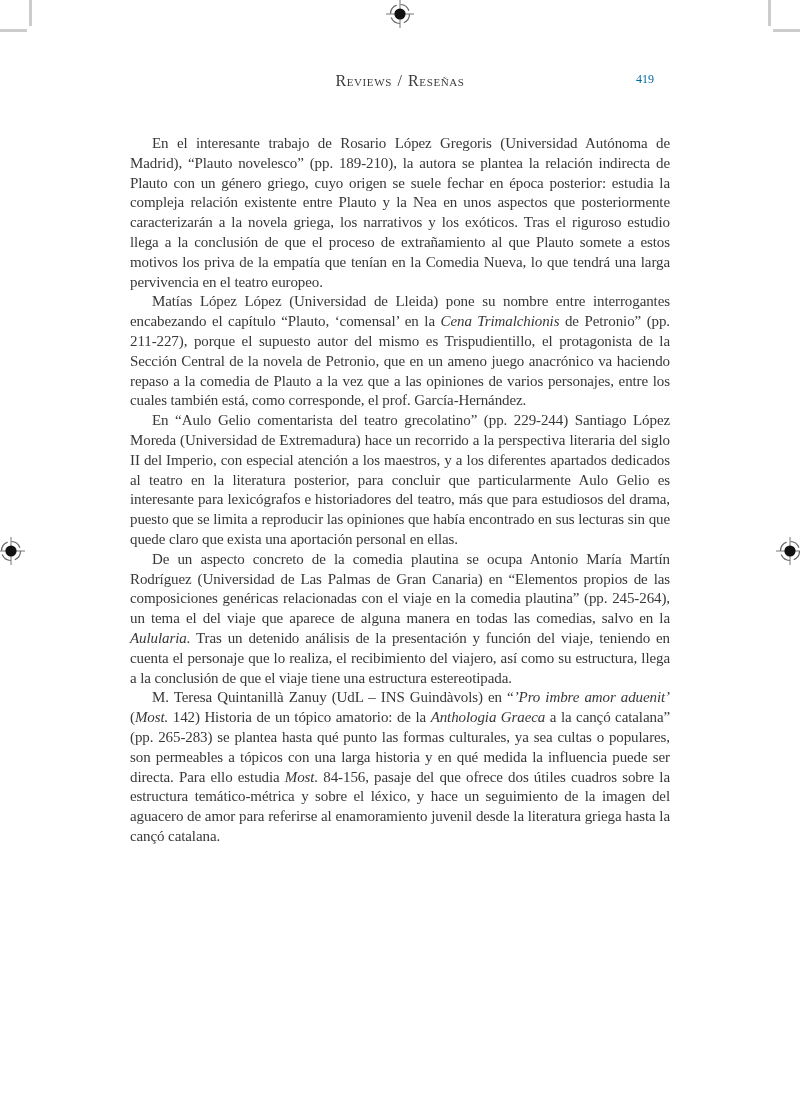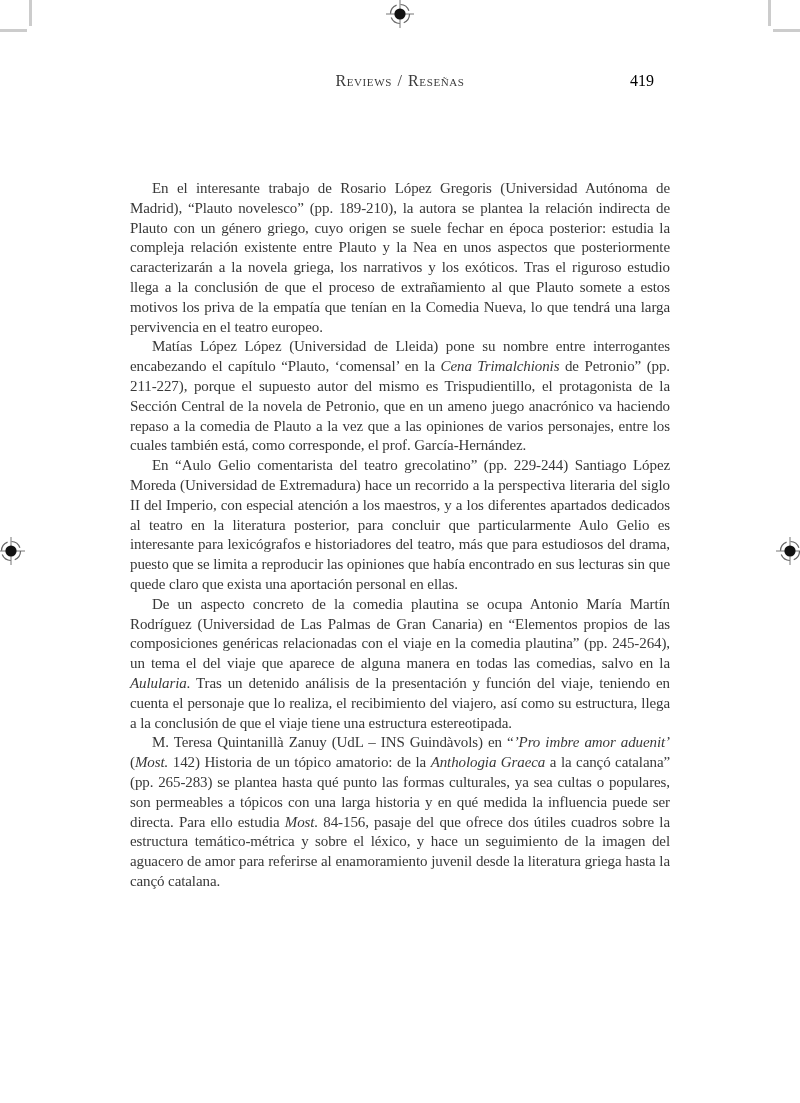--- a/index.html
+++ b/index.html
@@ -42,34 +42,33 @@
     font-variant: small-caps;
     font-size: 16px;
     letter-spacing: 0.6px;
     word-spacing: 1px;
     color: #3a3a3a;
   }
   .page-number {
     position: absolute;
     right: 16px;
     top: 0;
-    font-size: 16px;
-    color: #000000;
+    font-size: 12px;
+    color: #0369a1;
   }
   
   .body-text {
     position: absolute;
     left: 130px;
     top: 134px;
     width: 540px;
     font-size: 15px;
     line-height: 19.8px;
     text-align: justify;
     letter-spacing: -0.1px;
-    margin-top: 45px;
   }
   .body-text p {
     margin: 0;
     text-indent: 22px;
   }
   .body-text em {
   }
   
   .footer {
     position: absolute;

